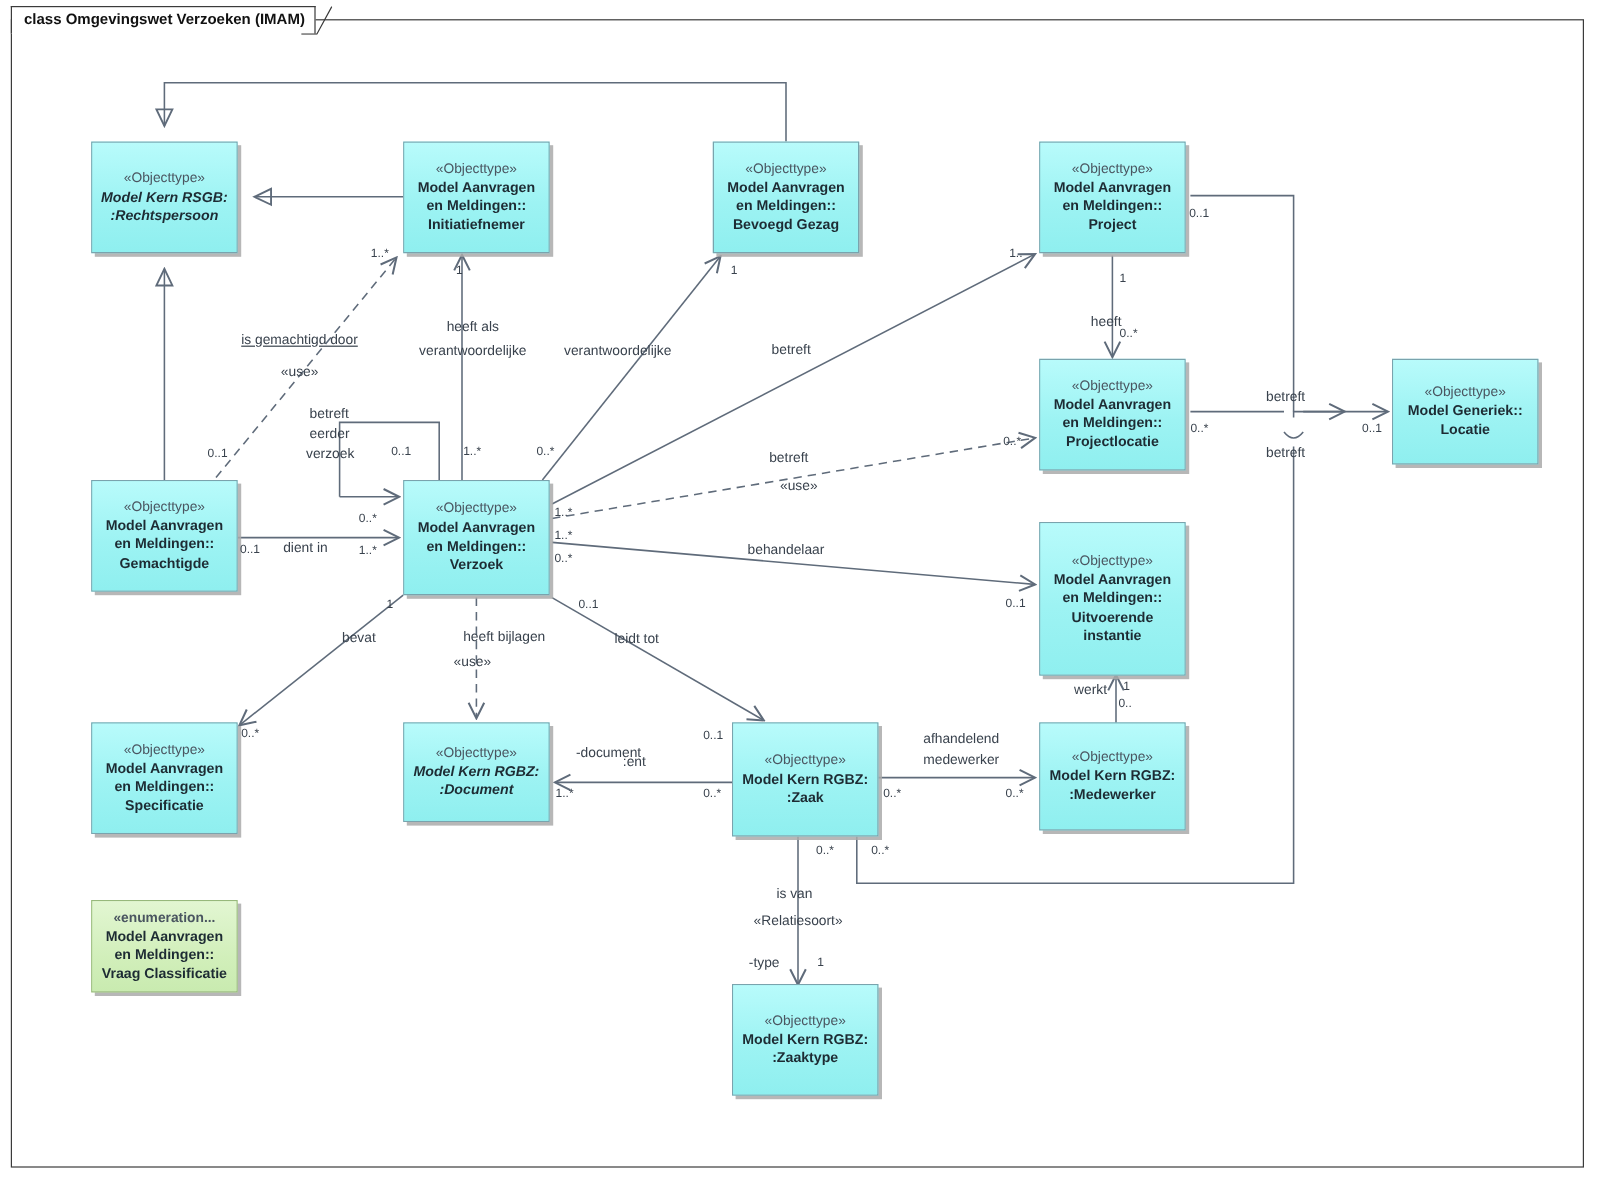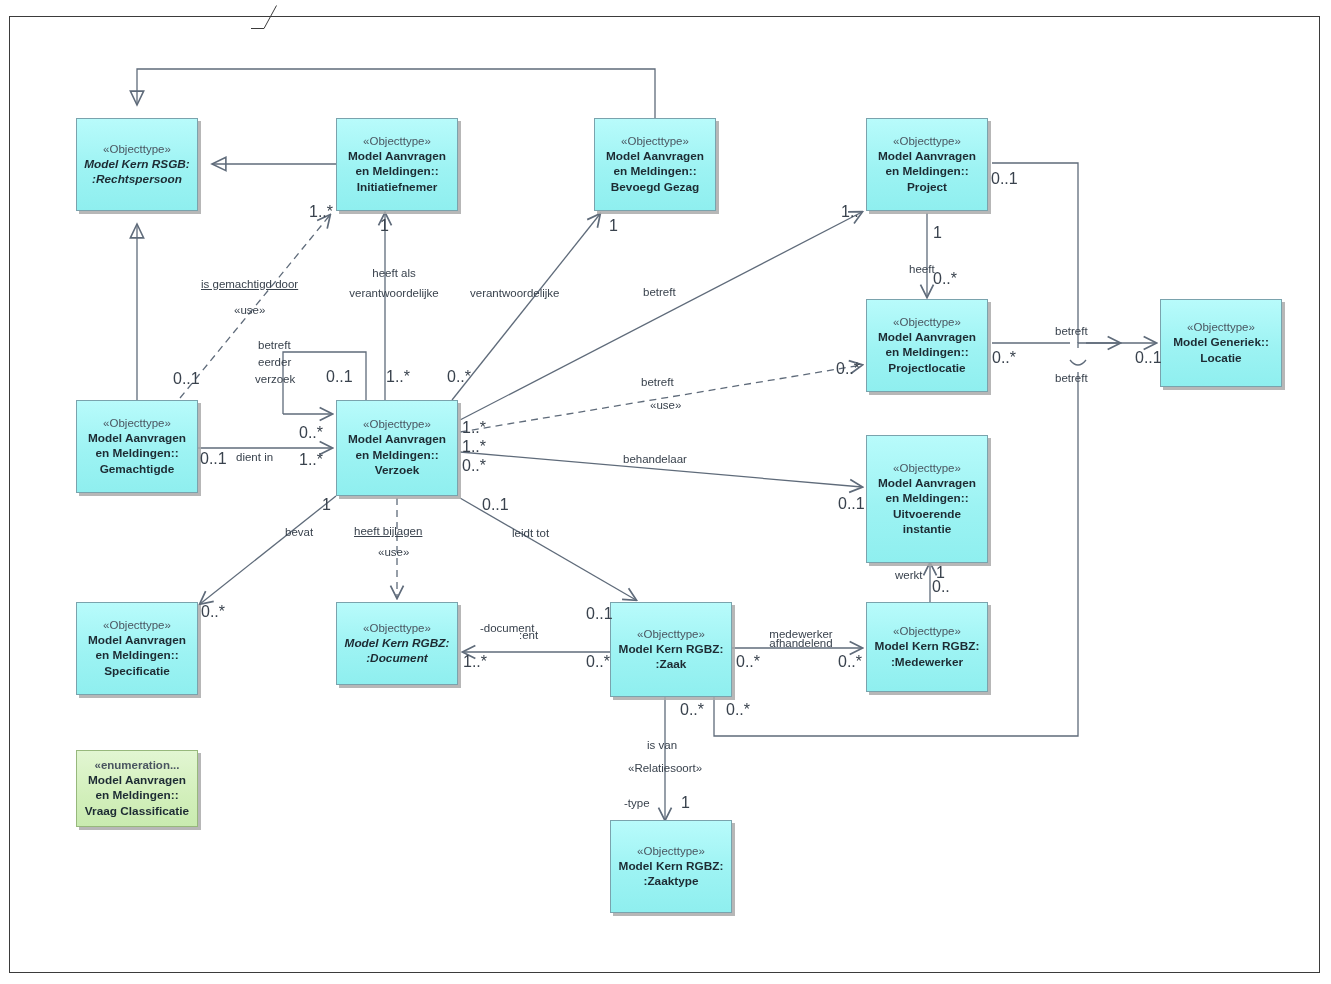--- a/index.html
+++ b/index.html
@@ -28,30 +28,31 @@
         background:linear-gradient(180deg,#b8fbfb 0%, #9df3f3 55%, #8fefef 100%);z-index:-1;}
   .node .stereo{font-size:11.5px;color:#4a5560;line-height:15px;font-weight:normal;}
   .node .nm{font-size:11.8px;color:#1d2b33;font-weight:bold;line-height:15.5px;padding:0 3px;}
   .node.italic .nm{font-style:italic;}
   .node.enumer{background:#d6f0c0;border:1px solid #97b87c;}
   .node.enumer .bg{background:linear-gradient(180deg,#e2f6d2 0%, #d2efbb 60%, #c9ebb0 100%);}
   .node.enumer .stereo{color:#4a5560;font-weight:bold;}
 
   
   .lbl{position:absolute;font-size:11.5px;color:#39424d;white-space:nowrap;z-index:4;line-height:14px;}
-  .lbl.mult{font-size:16px;color:#39424d;}
+  .lbl.mult{font-size:10px;color:#39424d;}
   .lbl.ctr{text-align:center;}
 </style>
 </head>
 <body>
 
 <div id="canvas">
 
   <div id="frame"></div>
   <div id="tab-mask"></div>
+  <div id="frame-tab">class Omgevingswet Verzoeken (IMAM)</div>
   <svg id="frame-tab-slant" viewBox="0 0 26 24">
     <path d="M0,23.5 L13,23.5 L25.5,0.5" stroke="#3b3b3b" stroke-width="1" fill="none"></path>
   </svg>
 
   <svg id="wires" viewBox="0 0 1331 984">
     <defs>
       <marker id="openArrow" viewBox="0 0 12 12" refX="10.5" refY="6" markerWidth="12" markerHeight="12" orient="auto-start-reverse">
         <path d="M1,1 L11,6 L1,11" fill="none" stroke="#5f6b7a" stroke-width="1.3"></path>
       </marker>
       <marker id="triHollow" viewBox="0 0 14 14" refX="12.5" refY="7" markerWidth="13" markerHeight="13" orient="auto-start-reverse">
@@ -311,33 +312,33 @@
 
   <div class="lbl" style="left:236px;top:450px;">dient in</div>
   <div class="lbl mult" style="left:200px;top:452px;">0..1</div>
   <div class="lbl mult" style="left:299px;top:426px;">0..*</div>
   <div class="lbl mult" style="left:299px;top:453px;">1..*</div>
 
   <div class="lbl" style="left:246px;top:525px;padding-left:39px;">bevat</div>
   <div class="lbl mult" style="left:322px;top:498px;">1</div>
   <div class="lbl mult" style="left:201px;top:605px;">0..*</div>
 
-  <div class="lbl" style="left:354px;top:524px;text-decoration:underline;">heeft bijlagen</div>
+  <div class="lbl" style="left:386px;top:524px;">heeft bijlagen</div>
   <div class="lbl" style="left:378px;top:545px;">«use»</div>
 
   <div class="lbl" style="left:512px;top:526px;">leidt tot</div>
   <div class="lbl mult" style="left:482px;top:498px;">0..1</div>
   <div class="lbl mult" style="left:586px;top:607px;">0..1</div>
 
   <div class="lbl" style="left:480px;top:621px;">-document</div>
   <div class="lbl" style="left:519px;top:628px;">:ent</div>
   <div class="lbl mult" style="left:463px;top:655px;">1..*</div>
   <div class="lbl mult" style="left:586px;top:655px;">0..*</div>
 
-  <div class="lbl ctr" style="left:754px;top:636px;width:94px;text-align:center;">afhandelend</div>
+  <div class="lbl ctr" style="left:754px;top:609px;width:94px;text-align:center;">afhandelend</div>
   <div class="lbl ctr" style="left:754px;top:627px;width:94px;">medewerker</div>
   <div class="lbl mult" style="left:736px;top:655px;">0..*</div>
   <div class="lbl mult" style="left:838px;top:655px;">0..*</div>
 
   <div class="lbl" style="left:895px;top:568px;">werkt</div>
   <div class="lbl mult" style="left:936px;top:566px;">1</div>
   <div class="lbl mult" style="left:932px;top:580px;">0..</div>
 
   <div class="lbl mult" style="left:680px;top:703px;">0..*</div>
   <div class="lbl mult" style="left:726px;top:703px;">0..*</div>

